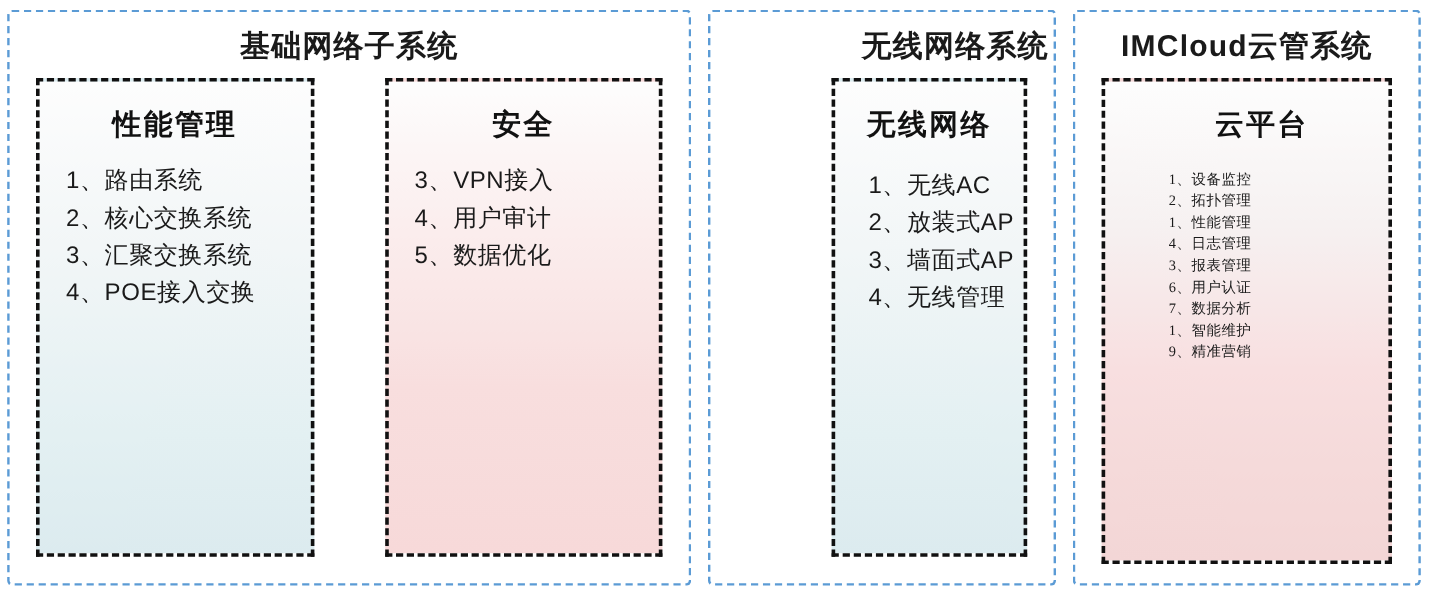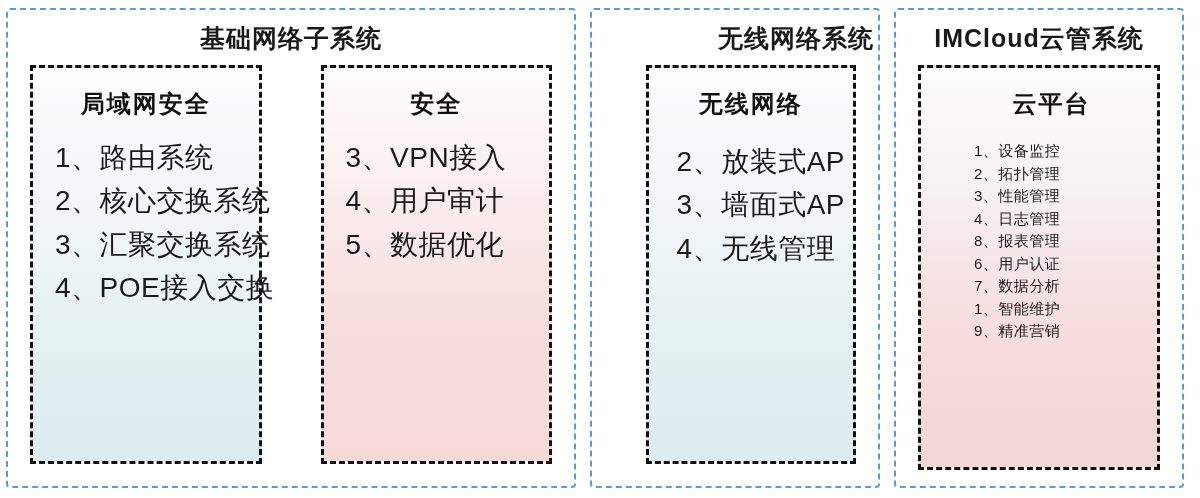--- a/index.html
+++ b/index.html
@@ -79,42 +79,42 @@
     letter-spacing: 2px;
     padding: 6px 0 16px 0;
     white-space: nowrap;
   }
   .item-list {
     list-style: none;
     margin: 0;
     padding: 0 0 0 14px;
   }
   .item {
-    font-size: 28px;
+    font-size: 20px;
     color: #1a1a1a;
     line-height: 1.55;
     white-space: nowrap;
     letter-spacing: 0.5px;
   }
   .group-3 .inner-row { padding-bottom: 16px; }
-  .group-3 .item { font-size: 15px; line-height: 1.5; }
+  .group-3 .item { font-size: 12px; line-height: 1.5; font-family: Liberation Serif, serif; }
   .group-2 .inner-title, .group-3 .inner-title { padding-bottom: 20px; }
   .group-2 .item-list, .group-3 .item-list { padding-left: 20px; }
 </style>
 </head>
 <body>
 
 <div id="diagram">
 
   <div class="outer-group group-1">
     <div class="group-title">基础网络子系统</div>
     <div class="inner-row">
 
       <div class="inner-box blue">
-        <div class="inner-title">局域网安全</div>
+        <div class="inner-title">性能管理</div>
         <ul class="item-list">
           <li class="item">1、路由系统</li>
           <li class="item">2、核心交换系统</li>
           <li class="item">3、汇聚交换系统</li>
           <li class="item">4、POE接入交换</li>
         </ul>
       </div>
 
       <div class="inner-box pink">
         <div class="inner-title">安全</div>
@@ -127,39 +127,40 @@
 
     </div>
   </div>
 
   <div class="outer-group group-2">
     <div class="group-title">无线网络系统</div>
     <div class="inner-row">
       <div class="inner-box blue">
         <div class="inner-title">无线网络</div>
         <ul class="item-list">
+          <li class="item">1、无线AC</li>
           <li class="item">2、放装式AP</li>
           <li class="item">3、墙面式AP</li>
           <li class="item">4、无线管理</li>
         </ul>
       </div>
     </div>
   </div>
 
   <div class="outer-group group-3">
     <div class="group-title">IMCloud云管系统</div>
     <div class="inner-row">
       <div class="inner-box blue-pink">
         <div class="inner-title">云平台</div>
         <ul class="item-list">
           <li class="item">1、设备监控</li>
           <li class="item">2、拓扑管理</li>
-          <li class="item">3、性能管理</li>
+          <li class="item">1、性能管理</li>
           <li class="item">4、日志管理</li>
-          <li class="item">8、报表管理</li>
+          <li class="item">3、报表管理</li>
           <li class="item">6、用户认证</li>
           <li class="item">7、数据分析</li>
           <li class="item">1、智能维护</li>
           <li class="item">9、精准营销</li>
         </ul>
       </div>
     </div>
   </div>
 
 </div>

